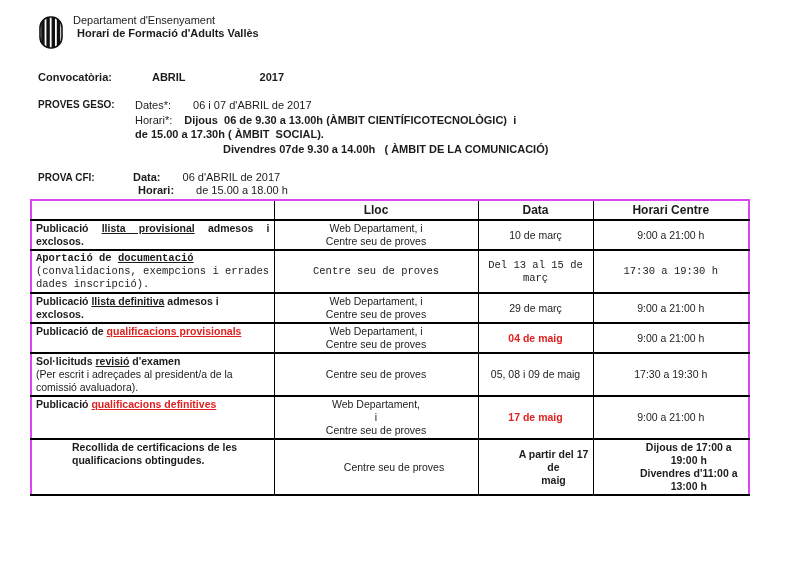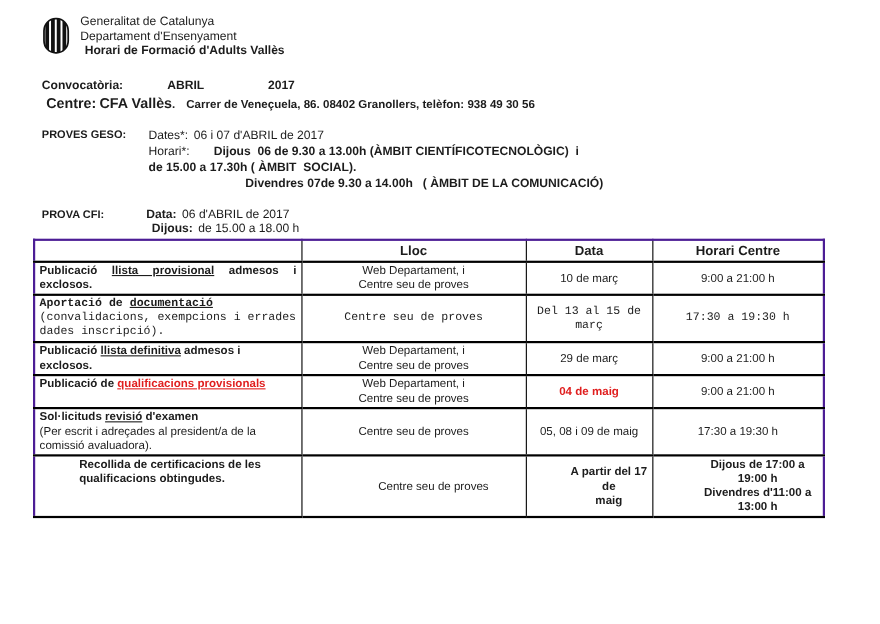--- a/index.html
+++ b/index.html
@@ -17,47 +17,47 @@
   .logo { flex: 0 0 auto; margin-top: 1px; }
   .org-lines { font-size: 11px; line-height: 13px; }
   .org-lines .bold-line { font-weight: bold; padding-left: 4px; }
 
   
   .doc-title { margin-top: 15px; text-align: center; font-weight: bold; font-size: 13.5px; line-height: 17px; }
 
   
   .conv-line { margin-top: 17px; margin-left: 8px; font-size: 11px; font-weight: bold; }
   .conv-line .month { margin-left: 40px; }
-  .conv-line .year  { margin-left: 58px; }
+  .conv-line .year  { margin-left: 74px; }
 
   .centre-line { margin-top: 2px; margin-left: 12px; font-size: 10.5px; font-weight: bold; }
   .centre-line .big { font-size: 13px; }
   .centre-line .addr { margin-left: 7px; }
 
   
   .block { display: flex; margin-left: 8px; }
   .block .blabel { flex: 0 0 97px; font-size: 10px; font-weight: bold; padding-top: 1px; }
   .geso { margin-top: 15px; }
   .geso .bcontent { font-size: 11px; line-height: 14.5px; }
   .geso .bcontent div { white-space: pre; }
   .geso .indent { padding-left: 88px; }
   .cfi { margin-top: 15px; }
   .cfi .blabel { flex-basis: 95px; }
   .cfi .bcontent { font-size: 11px; line-height: 13px; }
   .cfi .line2 { padding-left: 5px; }
-  .lblgap { margin-right: 5px; }
-  .gap2 { margin-right: 22px; }
+  .lblgap { margin-right: 22px; }
+  .gap2 { margin-right: 12px; }
 
   .b { font-weight: bold; }
   .u { text-decoration: underline; }
   .r { color: var(--accent-red); }
 
   
   table.cal { margin-top: 2px; border-collapse: collapse; width: 718px; table-layout: fixed; }
-  table.cal { border: 2px solid #4c1d95; }
+  table.cal { border: 2px solid #d946ef; }
   .cal th, .cal td {
     border-left: 1px solid #000; border-right: 1px solid #000;
     border-top: 2px solid #000; border-bottom: 2px solid #000;
     padding: 1px 4px;
   }
   .cal thead th { font-size: 12px; font-weight: bold; height: 20px; text-align: center; border-top-width: 1px; }
   .cal td { font-size: 10.5px; line-height: 13px; }
   td.desc { text-align: left; vertical-align: top; white-space: pre-line; }
   td.just { text-align: justify; white-space: normal; margin-top: 37px; }
   td.mid { text-align: center; vertical-align: middle; white-space: pre-line; }
@@ -82,52 +82,46 @@
           <rect x="2" y="2" width="22" height="31" fill="#ffffff"></rect>
           <rect x="3.2" y="2" width="3.4" height="31" fill="#111"></rect>
           <rect x="8.4" y="2" width="3.4" height="31" fill="#111"></rect>
           <rect x="13.6" y="2" width="3.4" height="31" fill="#111"></rect>
           <rect x="18.8" y="2" width="3.4" height="31" fill="#111"></rect>
         </g>
         <rect x="2" y="2" width="22" height="31" rx="10.5" ry="11" fill="none" stroke="#111" stroke-width="1.6"></rect>
       </svg>
     </span>
     <div class="org-lines">
-      <div>Generalitat de Catalunya</div>
       <div>Departament d'Ensenyament</div>
       <div class="bold-line">Horari de Formació d'Adults Vallès</div>
     </div>
   </div>
 
 
   <div class="conv-line">
     <span>Convocatòria:</span><span class="month">ABRIL</span><span class="year">2017</span>
   </div>
 
-  <div class="centre-line">
-    <span class="big">Centre:</span>
-    <span class="big">CFA Vallès</span><span>.</span>
-    <span class="addr">Carrer de Veneçuela, 86. 08402 Granollers, telèfon: 938 49 30 56</span>
-  </div>
 
   <div class="block geso">
     <div class="blabel">PROVES GESO:</div>
     <div class="bcontent">
       <div><span class="lblgap">Dates*:</span><span>06 i 07 d'ABRIL de 2017</span></div>
       <div><span class="gap2">Horari*:</span><span class="b">Dijous  06 de 9.30 a 13.00h (ÀMBIT CIENTÍFICOTECNOLÒGIC)  i</span></div>
       <div class="b">de 15.00 a 17.30h ( ÀMBIT  SOCIAL).</div>
       <div class="b indent">Divendres 07de 9.30 a 14.00h   ( ÀMBIT DE LA COMUNICACIÓ)</div>
     </div>
   </div>
 
   <div class="block cfi">
     <div class="blabel">PROVA CFI:</div>
     <div class="bcontent">
       <div><span class="b lblgap">Data:</span><span>06 d'ABRIL de 2017</span></div>
-      <div class="line2"><span class="b lblgap">Dijous:</span><span>de 15.00 a 18.00 h</span></div>
+      <div class="line2"><span class="b lblgap">Horari:</span><span>de 15.00 a 18.00 h</span></div>
     </div>
   </div>
 
   <table class="cal">
     <colgroup>
       <col style="width:243px">
         <col style="width:204px">
         <col style="width:115px">
         <col style="width:156px">
     </colgroup>
@@ -169,20 +163,28 @@
         <td class="mid b r">04 de maig</td>
         <td class="mid">9:00 a 21:00 h</td>
       </tr>
       <tr class="r5">
         <td class="desc"><span class="b">Sol·licituds </span><span class="b u">revisió</span><span class="b"> d'examen</span><span>
 (Per escrit i adreçades al president/a de la comissió avaluadora).</span></td>
         <td class="mid">Centre seu de proves</td>
         <td class="mid">05, 08 i 09 de maig</td>
         <td class="mid">17:30 a 19:30 h</td>
       </tr>
+      <tr class="r6">
+        <td class="desc"><span class="b">Publicació </span><span class="b u r">qualificacions definitives</span></td>
+        <td class="mid">Web Departament,
+i
+Centre seu de proves</td>
+        <td class="mid b r">17 de maig</td>
+        <td class="mid">9:00 a 21:00 h</td>
+      </tr>
       <tr class="r7">
         <td class="desc"><span class="b">Recollida de certificacions de les qualificacions obtingudes.</span></td>
         <td class="mid">Centre seu de proves</td>
         <td class="mid b">A partir del 17 de
 maig</td>
         <td class="mid b">Dijous de 17:00 a 19:00 h
 Divendres d'11:00 a 13:00 h</td>
       </tr>
     </tbody>
   </table>

